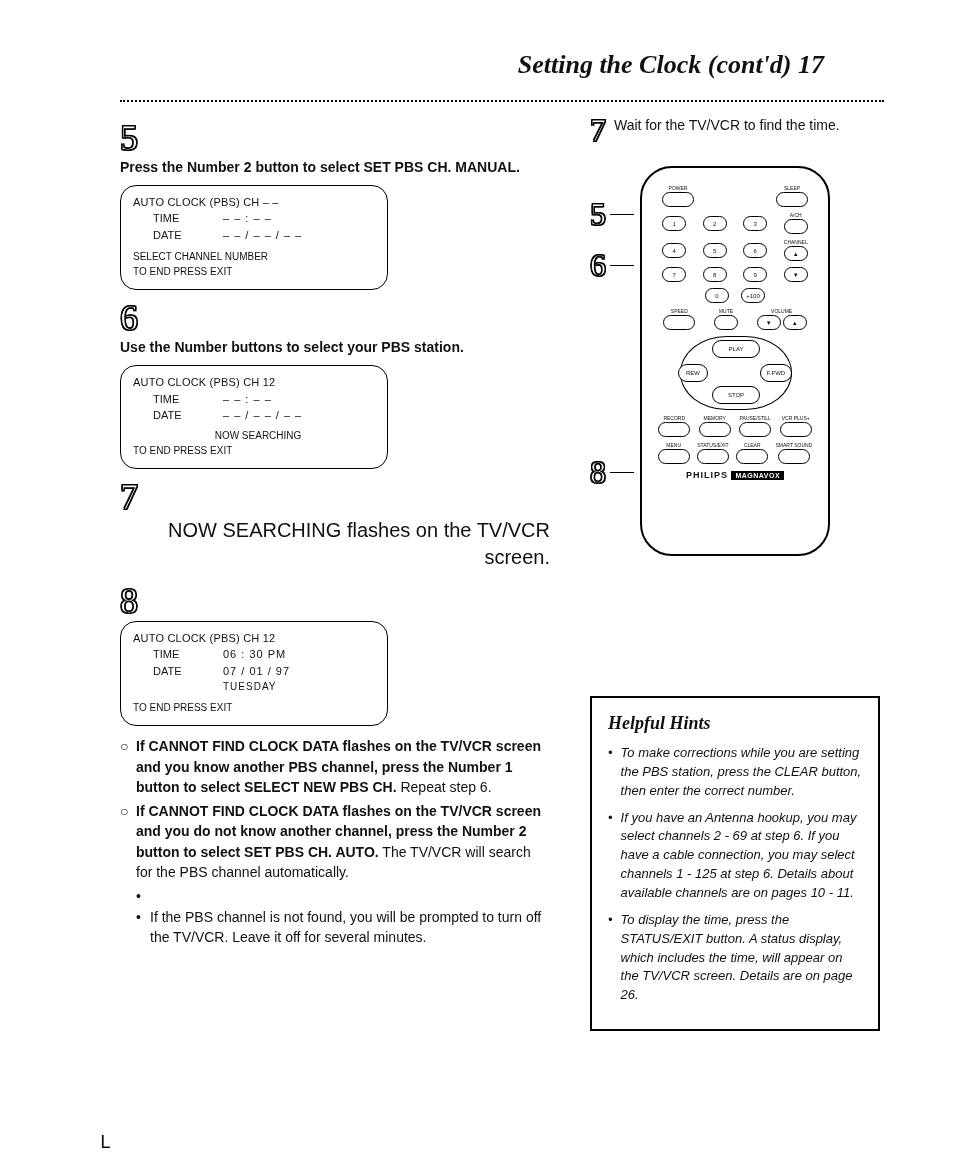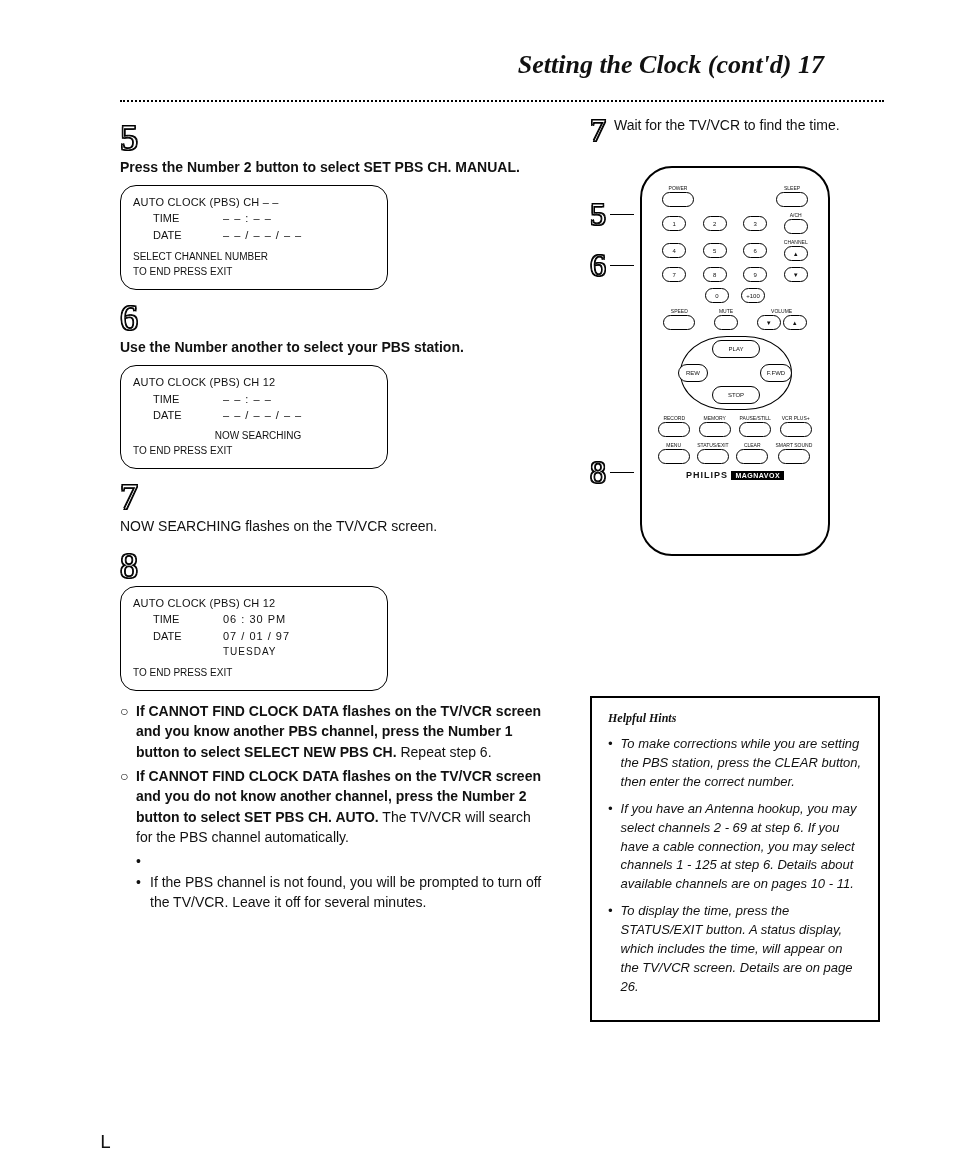--- a/index.html
+++ b/index.html
@@ -46,24 +46,25 @@
     text-shadow: 1px 1px 0 #000, -1px -1px 0 #000, 1px -1px 0 #000, -1px 1px 0 #000;
     margin: 6px 0 2px 0;
   }
   .step-text {
     font-size: 14px;
     font-weight: 700;
     line-height: 1.35;
     margin-bottom: 8px;
   }
   .step-text-normal {
-    font-size: 14px;
+    font-size: 20px;
     font-weight: 400;
     line-height: 1.35;
     margin-bottom: 12px;
+    text-align: right;
   }
   .osd {
     width: 250px;
     border: 1.5px solid #000;
     border-radius: 16px;
     padding: 8px 4px 10px 12px;
     font-size: 11px;
     font-family: Arial, sans-serif;
     margin-bottom: 10px;
     line-height: 1.5;
@@ -144,21 +145,21 @@
   .hints {
     border:2px solid #000;
     margin-top:140px;
     padding:12px 16px 16px 16px;
     font-size:13px;
     line-height:1.45;
   }
   .hints h3 {
     font-style:italic;
     font-family: Georgia,'Times New Roman',serif;
-    font-size:12px;
+    font-size:18px;
     font-weight:700;
     margin:0 0 8px 0;
   }
   .hints .hitem { display:flex; gap:8px; margin-bottom:8px; font-style:italic;}
   .hints .hmk { flex:none;}
 
   .corner { position:absolute; left:100px; bottom:20px; font-family:monospace; font-size:18px;}
 </style>
 </head>
 <body>
@@ -183,21 +184,21 @@
           </div>
         <div class="row">
             <span class="lbl">DATE</span>
             <span class="val">– – / – – / – –</span>
           </div>
         <div class="small" style="margin-top:6px;">SELECT CHANNEL NUMBER</div>
         <div class="small">TO END PRESS EXIT</div>
       </div>
 
       <div class="stepnum">6</div>
-      <div class="step-text">Use the Number another to select your PBS station.</div>
+      <div class="step-text">Use the Number buttons to select your PBS station.</div>
 
       <div class="osd">
         <div class="osd-title">AUTO CLOCK (PBS) CH 12</div>
         <div class="row">
             <span class="lbl">TIME</span>
             <span class="val">– – : – –</span>
           </div>
         <div class="row">
             <span class="lbl">DATE</span>
             <span class="val">– – / – – / – –</span>

